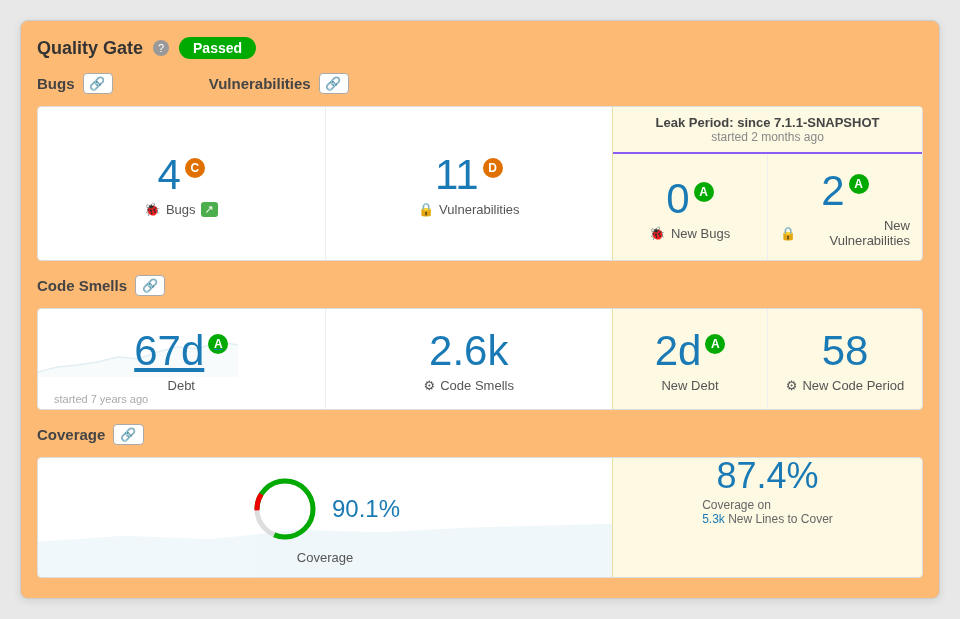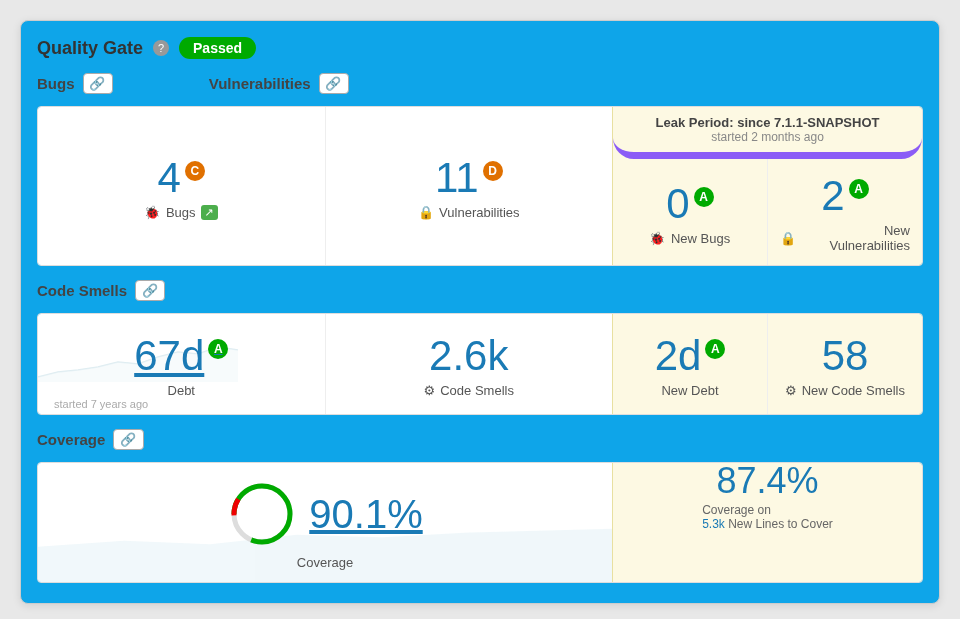--- a/index.html
+++ b/index.html
@@ -6,21 +6,21 @@
     body {
       background: #e8e8e8;
       font-family: -apple-system, BlinkMacSystemFont, 'Segoe UI', sans-serif;
       display: flex;
       align-items: center;
       justify-content: center;
       min-height: 100vh;
       padding: 20px;
     }
     .card {
-      background: #0ea5e9;
+      background: #fdba74;
       border: 1px solid #ccc;
       border-radius: 8px;
       width: 940px;
       padding: 16px;
       box-shadow: 0 2px 8px rgba(0,0,0,0.1);
     }
     
     .header {
       display: flex;
       align-items: center;
@@ -146,22 +146,21 @@
     }
     .right-col {
       width: 310px;
       background: #fdf9e3;
       border-left: 1px solid #e8e0a0;
     }
     .leak-header-bar {
       background: #fdf9e3;
       padding: 8px 12px;
       text-align: center;
-      border-bottom: 7px solid #8b5cf6;
-      border-radius: 21px;
+      border-bottom: 2px solid #8b5cf6;
     }
     .leak-header-bar .lh-title {
       font-size: 13px;
       font-weight: 600;
       color: #444;
     }
     .leak-header-bar .lh-sub {
       font-size: 12px;
       color: #888;
     }
@@ -353,21 +352,21 @@
               <span>New Debt</span>
             </div>
           </div>
 
           <div class="metric-cell">
             <div class="metric-value">
               <span>58</span>
             </div>
             <div class="metric-label">
               <span>⚙</span>
-              <span>New Code Smells</span>
+              <span>New Code Period</span>
             </div>
           </div>
         </div>
       </div>
     </div>
   </div>
 
   <div class="section-wrapper" style="margin-bottom:4px;">
     <div style="display:flex; align-items:center; margin-bottom:6px;">
       <div style="flex:1;">
@@ -390,21 +389,21 @@
           <div style="display:flex; align-items:center; gap:12px; position:relative; z-index:1;">
 
             <div class="coverage-circle">
               <svg width="70" height="70" viewBox="0 0 70 70">
                 <circle cx="35" cy="35" r="28" fill="none" stroke="#ddd" stroke-width="5"></circle>
                 <circle cx="35" cy="35" r="28" fill="none" stroke="#00aa00" stroke-width="5" stroke-dasharray="158.5" stroke-dashoffset="15.7" transform="rotate(-90 35 35)"></circle>
                 <circle cx="35" cy="35" r="28" fill="none" stroke="#e00" stroke-width="5" stroke-dasharray="158.5" stroke-dashoffset="142.8" transform="rotate(-90 35 35)"></circle>
               </svg>
             </div>
             <div>
-              <div class="metric-value" style="font-size:40px;text-decoration:underline;">90.1%</div>
+              <div class="metric-value" style="font-size:24px;">90.1%</div>
             </div>
           </div>
           <div class="metric-label" style="position:relative; z-index:1; margin-top:6px;">
             <span>Coverage</span>
           </div>
         </div>
 
       </div>
 
       <div class="right-col">

